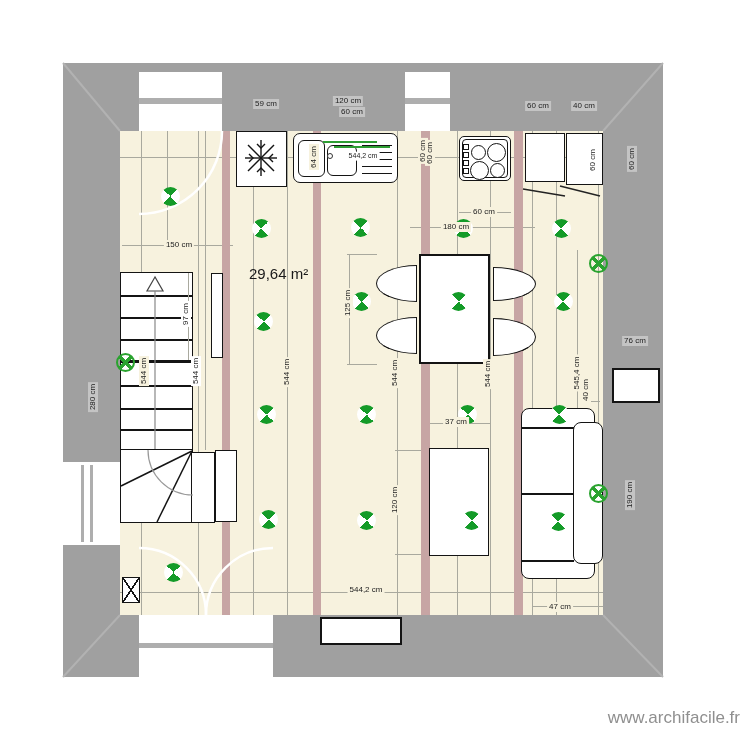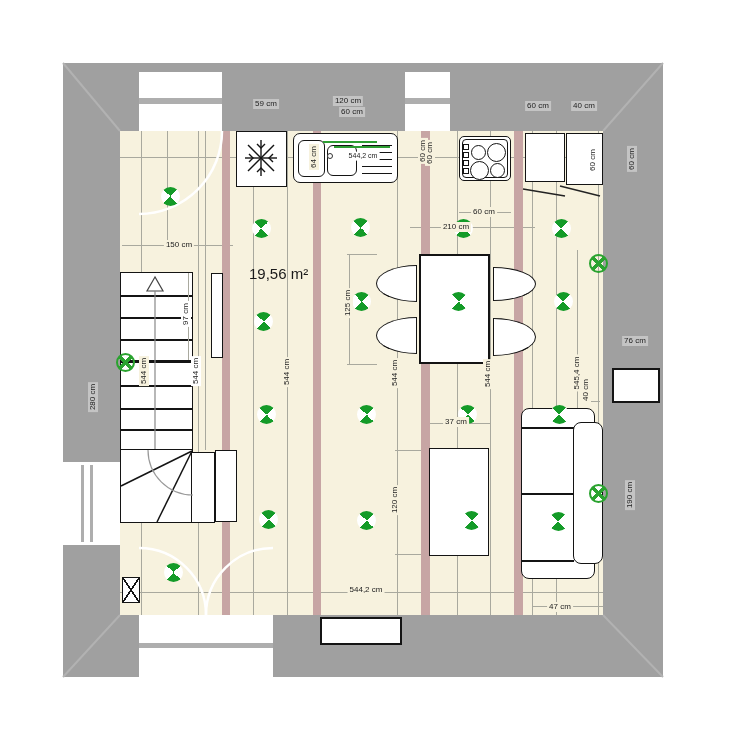--- a/index.html
+++ b/index.html
@@ -230,34 +230,35 @@
       <div class="dim bg-wall" style="left: 352px; top: 112px;">60 cm</div>
       <div class="dim bg-wall" style="left: 538px; top: 106px;">60 cm</div>
       <div class="dim bg-wall" style="left: 584px; top: 106px;">40 cm</div>
       <div class="dim v bg-wall" style="left: 632px; top: 159px;">60 cm</div>
       <div class="dim v bg-floor" style="left: 314px; top: 157px;">64 cm</div>
       <div class="dim v bg-floor" style="left: 423px; top: 151px;">60 cm</div>
       <div class="dim v bg-floor" style="left: 430px; top: 153px;">60 cm</div>
       <div class="dim v bg-white" style="left: 593px; top: 160px;">60 cm</div>
       <div class="dim bg-white small" style="left: 363px; top: 156px;">544,2 cm</div>
       <div class="dim bg-floor" style="left: 484px; top: 212px;">60 cm</div>
-      <div class="dim bg-floor" style="left: 456px; top: 227px;">210 cm</div>
+      <div class="dim bg-floor" style="left: 456px; top: 227px;">180 cm</div>
       <div class="dim bg-floor" style="left: 179px; top: 245px;">150 cm</div>
       <div class="dim v bg-white" style="left: 186px; top: 314px;">97 cm</div>
       <div class="dim v bg-floor" style="left: 348px; top: 303px;">125 cm</div>
       <div class="dim v bg-floor" style="left: 144px; top: 371px;">544 cm</div>
       <div class="dim v bg-white" style="left: 196px; top: 371px;">544 cm</div>
       <div class="dim v bg-floor" style="left: 287px; top: 372px;">544 cm</div>
       <div class="dim v bg-floor" style="left: 395px; top: 373px;">544 cm</div>
       <div class="dim v bg-floor" style="left: 488px; top: 374px;">544 cm</div>
       <div class="dim v bg-floor" style="left: 577px; top: 373px;">545,4 cm</div>
       <div class="dim v bg-floor" style="left: 586px; top: 390px;">40 cm</div>
       <div class="dim bg-wall" style="left: 635px; top: 341px;">76 cm</div>
       <div class="dim v bg-wall" style="left: 93px; top: 397px;">280 cm</div>
       <div class="dim bg-floor" style="left: 456px; top: 422px;">37 cm</div>
       <div class="dim v bg-floor" style="left: 395px; top: 500px;">120 cm</div>
       <div class="dim v bg-wall" style="left: 630px; top: 495px;">190 cm</div>
       <div class="dim bg-floor" style="left: 560px; top: 607px;">47 cm</div>
       <div class="dim bg-floor" style="left: 366px; top: 590px;">544,2 cm</div>
     </div>
 
-  <div id="area-label">19,56 m²</div>
+  <div id="area-label">29,64 m²</div>
+  <a id="watermark">www.archifacile.fr</a>
 </div>
 
 </body></html>

